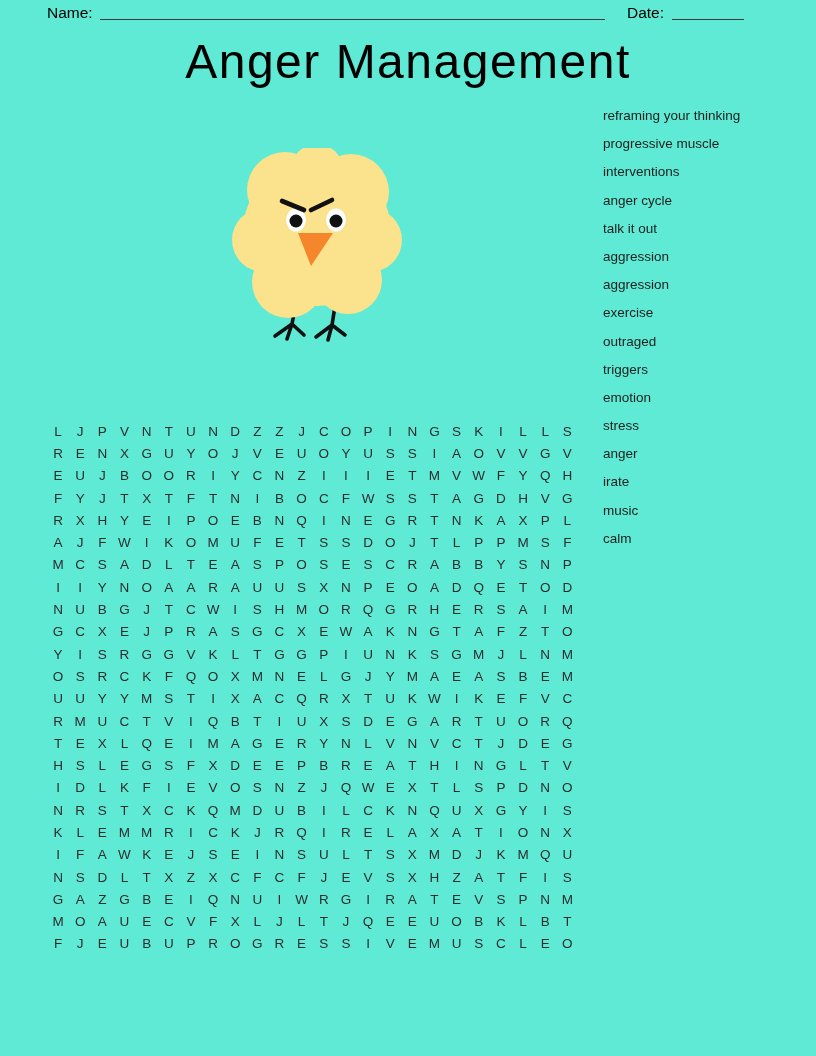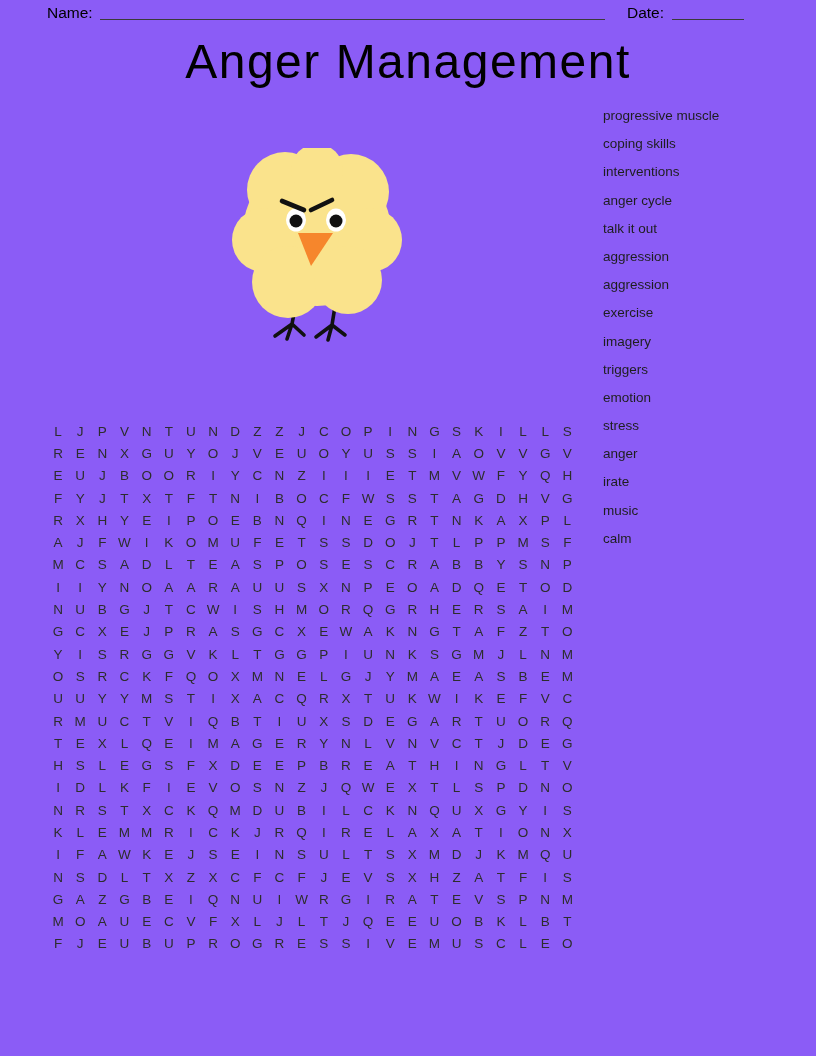--- a/index.html
+++ b/index.html
@@ -1,17 +1,17 @@
 <!DOCTYPE html>
 <html><head>
 <meta charset="utf-8">
 <style>
   html,body{margin:0;padding:0;background:#e8e8e8;}
   .page{
-    position:relative;width:816px;height:1056px;background:#8b5cf6;
+    position:relative;width:816px;height:1056px;background:#5eead4;
     font-family:"Liberation Sans",sans-serif;overflow:hidden;margin:0 auto;
   }
   
   .header-row{
     position:absolute;left:47px;top:4px;width:697px;
     display:flex;align-items:flex-end;font-size:15.5px;color:#000;
   }
   .hlabel{white-space:nowrap;padding-bottom:1px;}
   .hline{border-bottom:1.7px solid #3a3a3a;height:15px;}
   .name-line{flex:1;margin:0 22px 3px 7px;}
@@ -77,29 +77,29 @@
       <g stroke-width="4.6" stroke-linecap="round" fill="none" stroke="#111111">
         <path d="M54,53 L76,62"></path>
         <path d="M83,62 L104,52"></path>
       </g>
 
       <polygon points="70,85 105,85 83,118" fill="#F6862C"></polygon>
     </svg>
   </div>
 
   <ul class="word-list">
+      <li class="word">reframing your thinking</li>
       <li class="word">progressive muscle</li>
-      <li class="word">coping skills</li>
       <li class="word">interventions</li>
       <li class="word">anger cycle</li>
       <li class="word">talk it out</li>
       <li class="word">aggression</li>
       <li class="word">aggression</li>
       <li class="word">exercise</li>
-      <li class="word">imagery</li>
+      <li class="word">outraged</li>
       <li class="word">triggers</li>
       <li class="word">emotion</li>
       <li class="word">stress</li>
       <li class="word">anger</li>
       <li class="word">irate</li>
       <li class="word">music</li>
       <li class="word">calm</li>
     </ul>
 
   <div class="grid">

